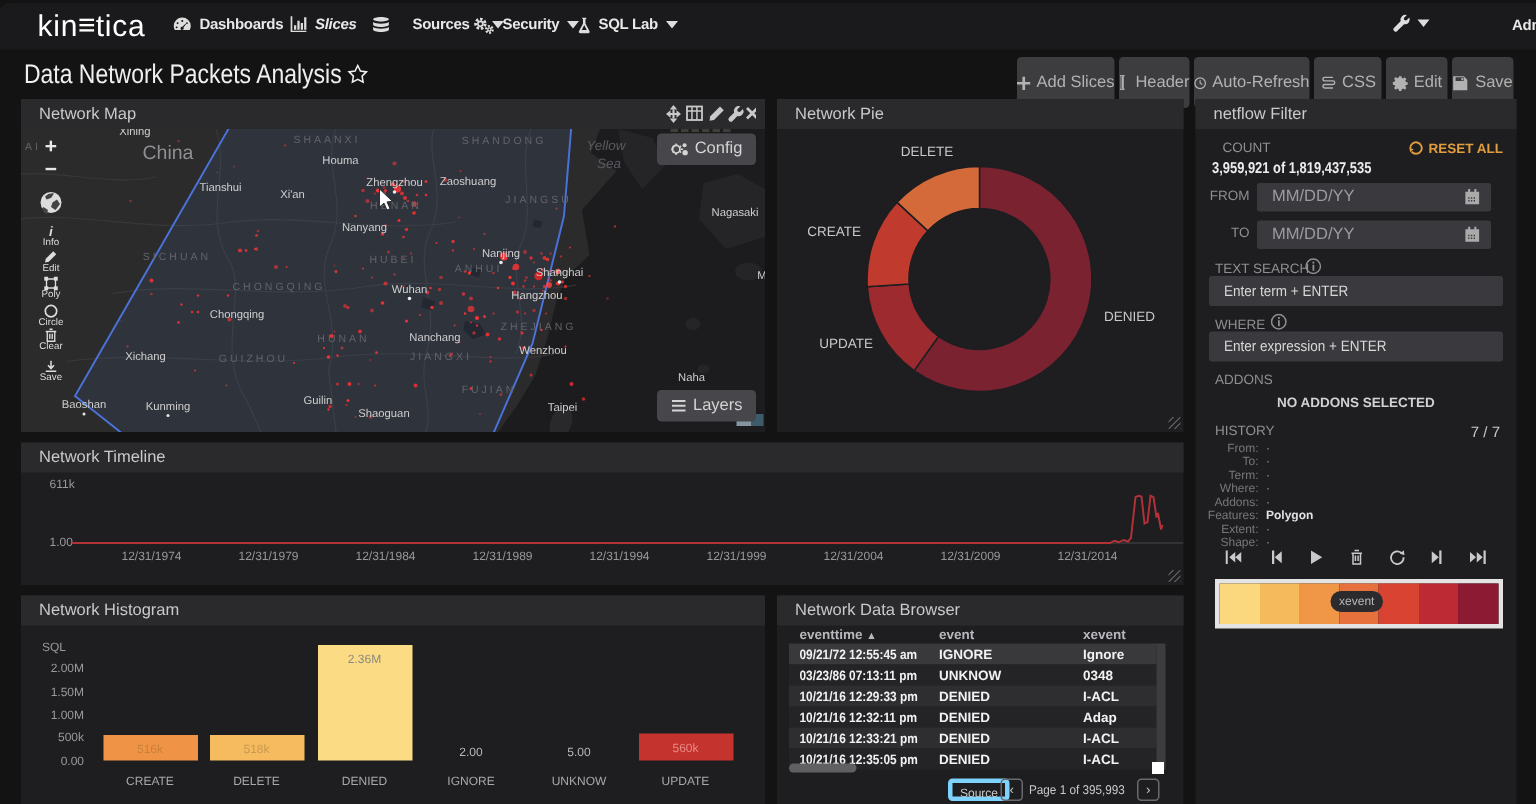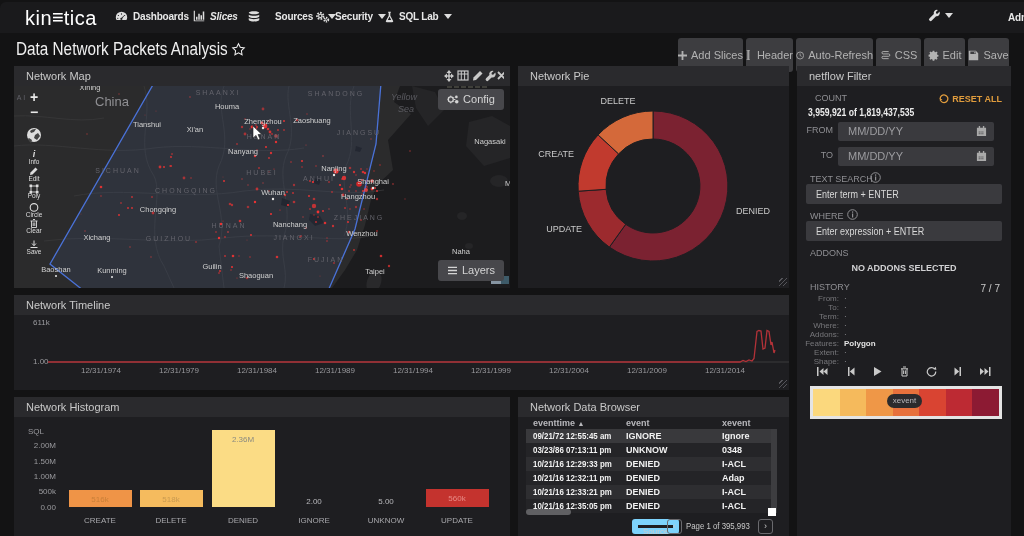--- a/index.html
+++ b/index.html
@@ -564,21 +564,21 @@
         <span style="position:absolute;left:196px;">I-ACL</span>
       </div>
       <div class="abs" style="left:8px;top:102px;width:245px;height:14px;background:#242427;color:#f2f2f2;font-size:9px;font-weight:bold;line-height:14px;">
         <span style="position:absolute;left:7px;transform:scaleX(0.88);transform-origin:0 50%;white-space:nowrap;">10/21/16 12:35:05 pm</span>
         <span style="position:absolute;left:100px;">DENIED</span>
         <span style="position:absolute;left:196px;">I-ACL</span>
       </div>
 <div class="abs" style="left:253px;top:32px;width:6px;height:84px;background:#3d3d40;"></div>
 <div class="abs" style="left:8px;top:112px;width:45px;height:6px;background:#606063;border-radius:3px;"></div>
 <div class="abs" style="left:250px;top:111px;width:8px;height:8px;background:#fff;"></div>
-<div class="abs" style="left:114px;top:122px;height:15px;padding:0 5px;border:6px solid #7dd3fc;border-radius:3px;color:#c9c9c9;font-size:8px;line-height:13px;">Source</div>
+<div class="abs" style="left:114px;top:122px;height:15px;padding:0 5px;border:3px solid #7dd3fc;border-radius:3px;color:#c9c9c9;font-size:8px;line-height:13px;">Source</div>
 <div class="abs" style="left:149px;top:122px;height:15px;padding:0 5px;border:1px solid #6a6a6e;border-radius:3px;color:#c9c9c9;font-size:9px;line-height:13px;">‹</div>
 <div class="abs" style="left:168px;top:124px;color:#c9c9c9;font-size:8.5px;transform:scaleX(0.92);transform-origin:0 50%;white-space:nowrap;">Page 1 of 395,993</div>
 <div class="abs" style="left:240px;top:122px;height:15px;padding:0 5px;border:1px solid #6a6a6e;border-radius:3px;color:#c9c9c9;font-size:9px;line-height:13px;">›</div>
 </div>
 
 <div class="panel" style="left:797px;top:66px;width:214px;height:470px;">
 <div class="phead">netflow Filter</div>
 <div class="flab" style="left:18px;top:28px;">COUNT</div>
 <div class="abs" style="right:9px;top:28px;color:#e09c3d;font-size:9px;font-weight:bold;white-space:nowrap;display:flex;align-items:center;gap:3px;"><svg width="10" height="10" viewBox="0 0 11 11">
           <path fill="none" stroke="#e09c3d" stroke-width="1.4" d="M2.2,7.8 A4.2,4.2 0 1 0 1.3,5.5"></path>

